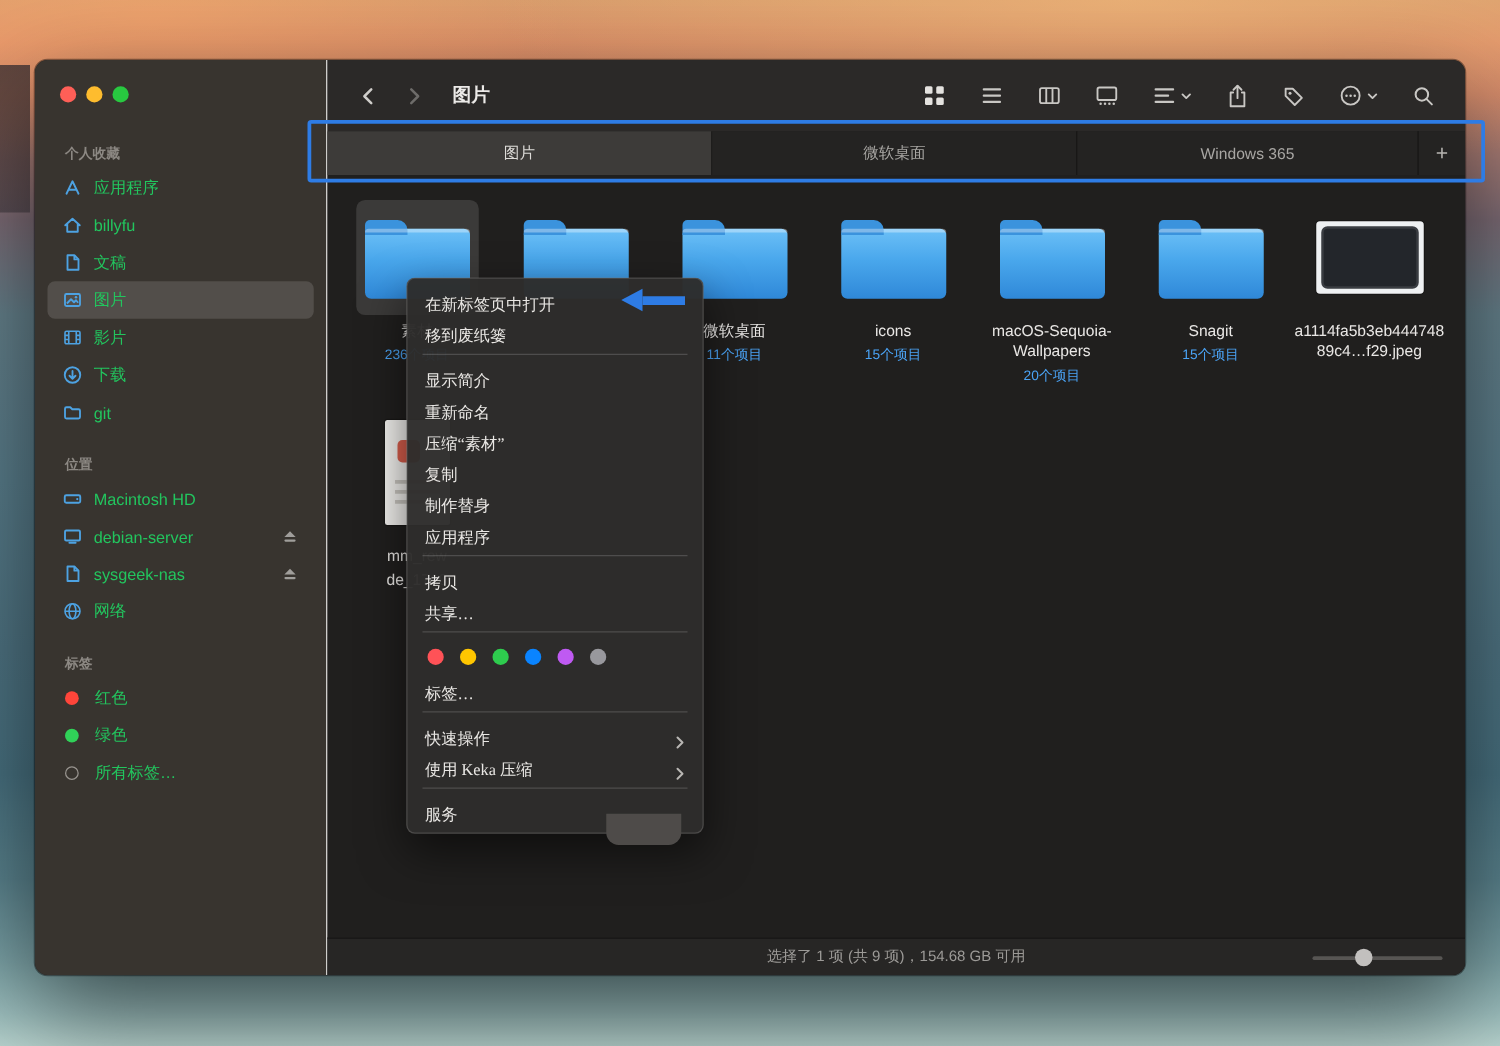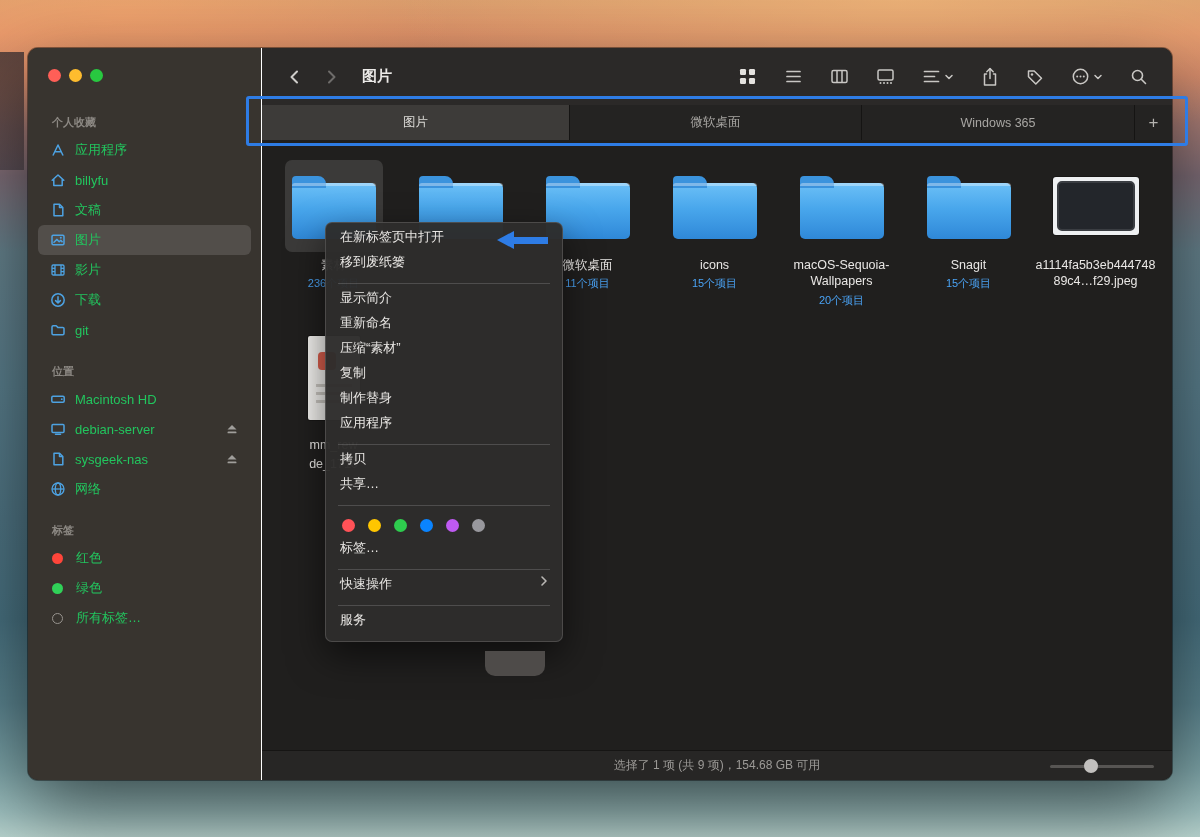--- a/index.html
+++ b/index.html
@@ -101,21 +101,21 @@
     border-top:1px solid #161514; display:flex; align-items:center; justify-content:center;
     font-size:12px; color:#9c9a97; }
   .zoom { position:absolute; right:18px; top:8px; width:104px; height:14px; }
   .zoom .track { position:absolute; left:0; right:0; top:6px; height:3px; background:#575553; border-radius:2px; }
   .zoom .knob { position:absolute; left:34px; top:0; width:14px; height:14px; border-radius:50%; background:#c2c0be; }
 
   
   .context-menu { position:absolute; left:325px; top:222px; width:238px; z-index:50;
     background:rgba(45,44,43,.97); border:1px solid rgba(255,255,255,.15); border-radius:7px;
     padding:5px 0; box-shadow:0 14px 36px rgba(0,0,0,.55); font-size:13px; color:#e9e7e4; }
-  .cm-item { display:flex; align-items:flex-start; height:25px; padding:0 14px; white-space:nowrap; }
+  .cm-item { display:flex; align-items:flex-end; height:25px; padding:0 14px; white-space:nowrap;font-family:Liberation Serif, serif; }
   .cm-chev { margin-left:auto; display:flex; color:#b9b7b4; }
   .cm-sep { height:1px; background:rgba(255,255,255,.16); margin:5px 12px; }
   .cm-tags { display:flex; align-items:center; gap:13px; height:28px; padding:0 16px; }
   .cm-tags .dot { width:13px; height:13px; border-radius:50%; }
   .submenu-stub { position:absolute; left:485px; top:651px; width:60px; height:25px; z-index:51;
     background:#4e4b49; border-radius:0 0 10px 10px; }
 
   
   .anno-rect { position:absolute; left:246px; top:96px; width:942px; height:50px;
     border:3px solid #2e7ce5; border-radius:3px; z-index:60; pointer-events:none; }
@@ -517,20 +517,28 @@
       </div>
     <div class="cm-sep"></div>
     <div class="cm-item">
         <span>快速操作</span>
         <span class="cm-chev">
           <svg width="8" height="12" viewBox="0 0 8 12" fill="none" stroke="currentColor" stroke-width="1.6" stroke-linecap="round" stroke-linejoin="round">
             <path d="M2 2 L6 6 L2 10"></path>
           </svg>
         </span>
       </div>
+    <div class="cm-item">
+        <span>使用 Keka 压缩</span>
+        <span class="cm-chev">
+          <svg width="8" height="12" viewBox="0 0 8 12" fill="none" stroke="currentColor" stroke-width="1.6" stroke-linecap="round" stroke-linejoin="round">
+            <path d="M2 2 L6 6 L2 10"></path>
+          </svg>
+        </span>
+      </div>
     <div class="cm-sep"></div>
     <div class="cm-item">
         <span>服务</span>
       </div>
   </div>
   <div class="submenu-stub"></div>
 
   <div class="anno-rect" style="border-color: rgb(46, 124, 229);"></div>
   <div class="anno-arrow">
     <span class="arrow-head" style="border-right-color: rgb(46, 124, 229);"></span>

